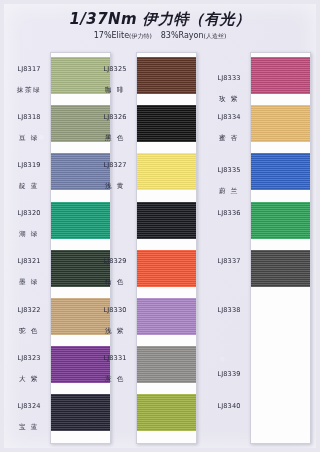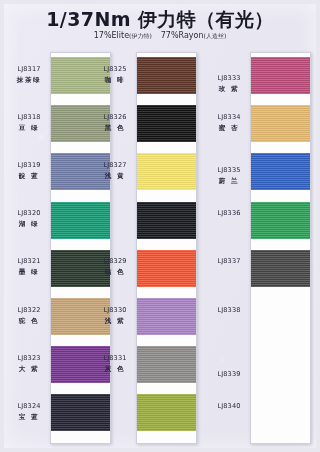--- a/index.html
+++ b/index.html
@@ -12,22 +12,22 @@
   }
   
   #card{
     position:absolute;left:4px;top:4px;width:312px;height:444px;
     background:linear-gradient(115deg,#eceaf4 0%,#e9e8f2 40%,#e6e5ef 100%);
     box-shadow:inset 0 0 22px rgba(255,255,255,.55);
   }
   
   #header{position:absolute;left:0;top:6px;width:312px;text-align:center;}
   #title{
-    font-size:19px;font-weight:bold;color:#1a1a28;
-    letter-spacing:.4px;line-height:19px;white-space:nowrap;
+    font-size:15px;font-weight:bold;color:#1a1a28;
+    letter-spacing:.4px;line-height:19px;white-space:nowrap;font-style:italic;
   }
   #subtitle-row{
     margin-top:1px;font-size:8px;color:#2b2b3a;line-height:11px;white-space:nowrap;
   }
   .sub-main{font-size:8px;}
   .sub-paren{font-size:6px;}
   .sub-gap{display:inline-block;width:9px;}
 
   
   .column{position:absolute;top:48px;height:392px;}
@@ -57,40 +57,40 @@
        rgba(0,0,0,.05) 1px,
        rgba(0,0,0,.05) 2px);
   }
 
   
   .label{
     position:absolute;left:0;width:38px;text-align:center;
     color:#2a2a3c;line-height:9px;
   }
   .label .code{font-size:6.6px;letter-spacing:.1px;display:block;}
-  .label .cname{font-size:6.6px;letter-spacing:1.6px;display:block;margin-top:2px;font-weight:bold;}
+  .label .cname{font-size:6.6px;letter-spacing:1.6px;display:block;margin-top:12px;}
 
   
   #grain{
     position:absolute;inset:0;pointer-events:none;
     background-image:
       radial-gradient(circle at 12% 30%, rgba(255,255,255,.30) 0 2px, transparent 3px),
       radial-gradient(circle at 70% 80%, rgba(255,255,255,.20) 0 2px, transparent 3px);
     opacity:.6;
   }
 </style>
 </head>
 <body>
 
 <div id="card">
 
   <div id="header">
     <div id="title">1/37Nm 伊力特（有光）</div>
     <div id="subtitle-row">
-      <span class="sub-main">17%Elite</span><span class="sub-paren">(伊力特)</span><span class="sub-gap"></span><span class="sub-main">77%Rayon</span><span class="sub-paren">(人造丝)</span>
+      <span class="sub-main">17%Elite</span><span class="sub-paren">(伊力特)</span><span class="sub-gap"></span><span class="sub-main">83%Rayon</span><span class="sub-paren">(人造丝)</span>
     </div>
   </div>
 
   <div class="column" id="col0">
     <div class="strip">
         <div class="swatch" style="top: 4px; background-color: rgb(168, 181, 132);"></div>
         <div class="swatch" style="top: 52.2px; background-color: rgb(146, 155, 124);"></div>
         <div class="swatch" style="top: 100.4px; background-color: rgb(113, 124, 168);"></div>
         <div class="swatch" style="top: 148.6px; background-color: rgb(14, 154, 114);"></div>
         <div class="swatch" style="top: 196.8px; background-color: rgb(39, 55, 42);"></div>

